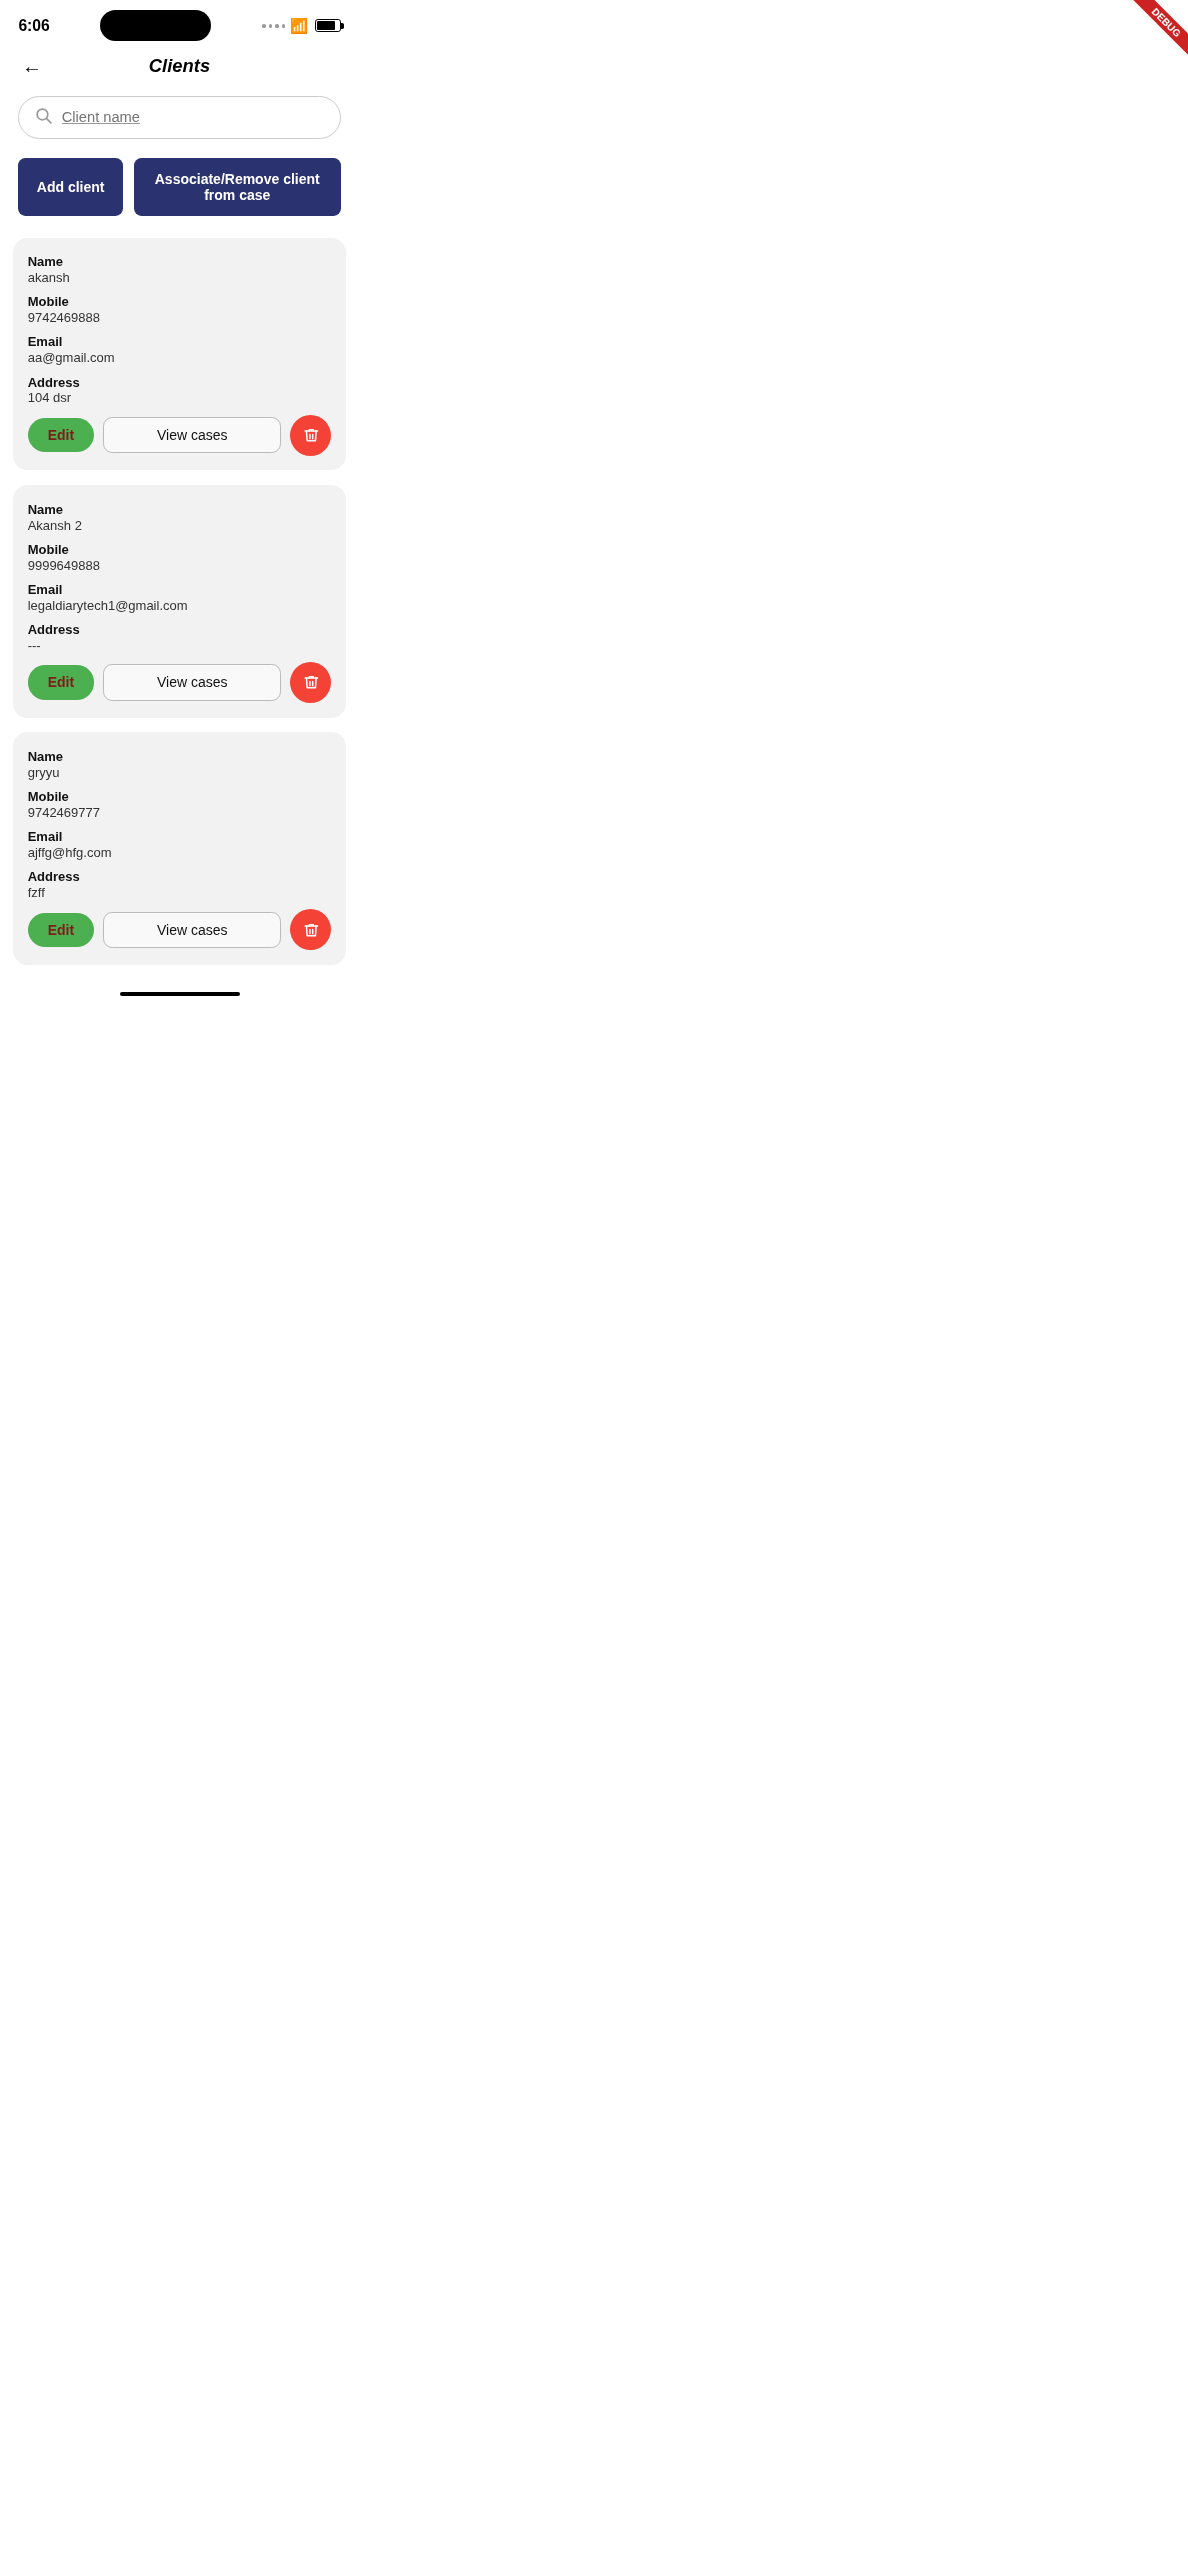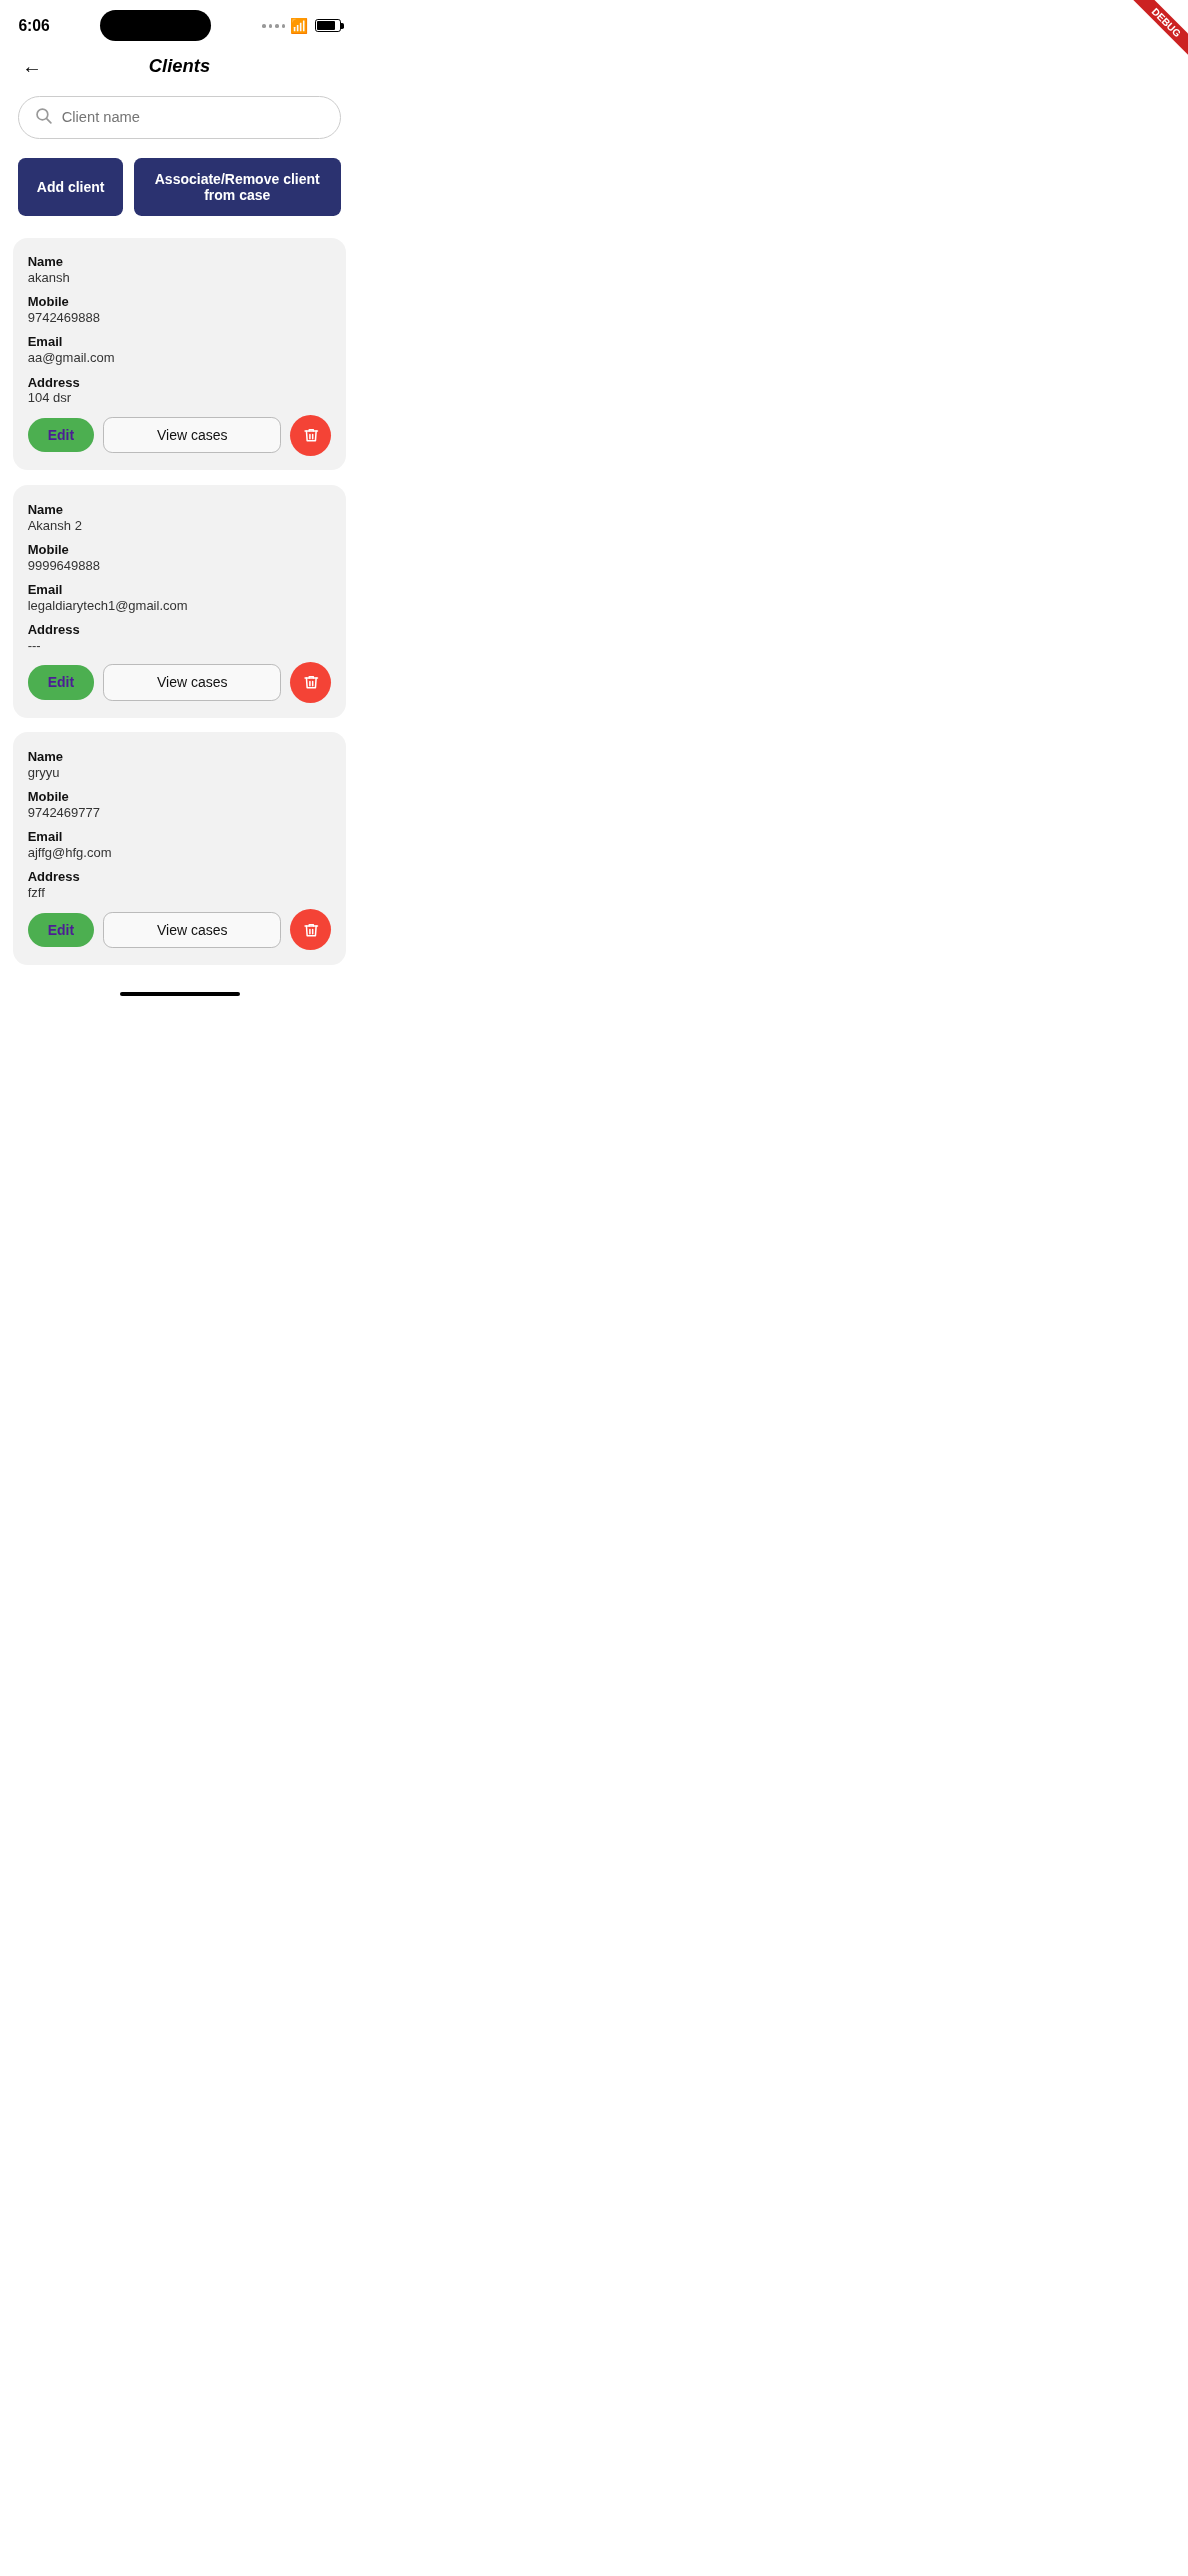--- a/index.html
+++ b/index.html
@@ -147,20 +147,21 @@
       font-size: 16.6px;
       flex-shrink: 0;
     }
     .search-input {
       border: none;
       outline: none;
       font-size: 14.7px;
       color: #999;
       background: transparent;
       width: 100%;
+      text-decoration: underline;
     }
 
     
     .action-buttons {
       display: flex;
       padding: 0 18.4px 22px 18.4px;
       gap: 11px;
     }
     .btn-add-client {
       background: #2b3270;
@@ -216,21 +217,21 @@
 
     .card-actions {
       display: flex;
       align-items: center;
       gap: 9.2px;
       margin-top: 5.5px;
     }
 
     .btn-edit {
       background: #4caf50;
-      color: #4c1d95;
+      color: #7f1d1d;
       border: none;
       border-radius: 17px;
       padding: 9.2px 20px;
       font-size: 14px;
       font-weight: 600;
       cursor: pointer;
       flex-shrink: 0;
     }
 
     .btn-view-cases {

